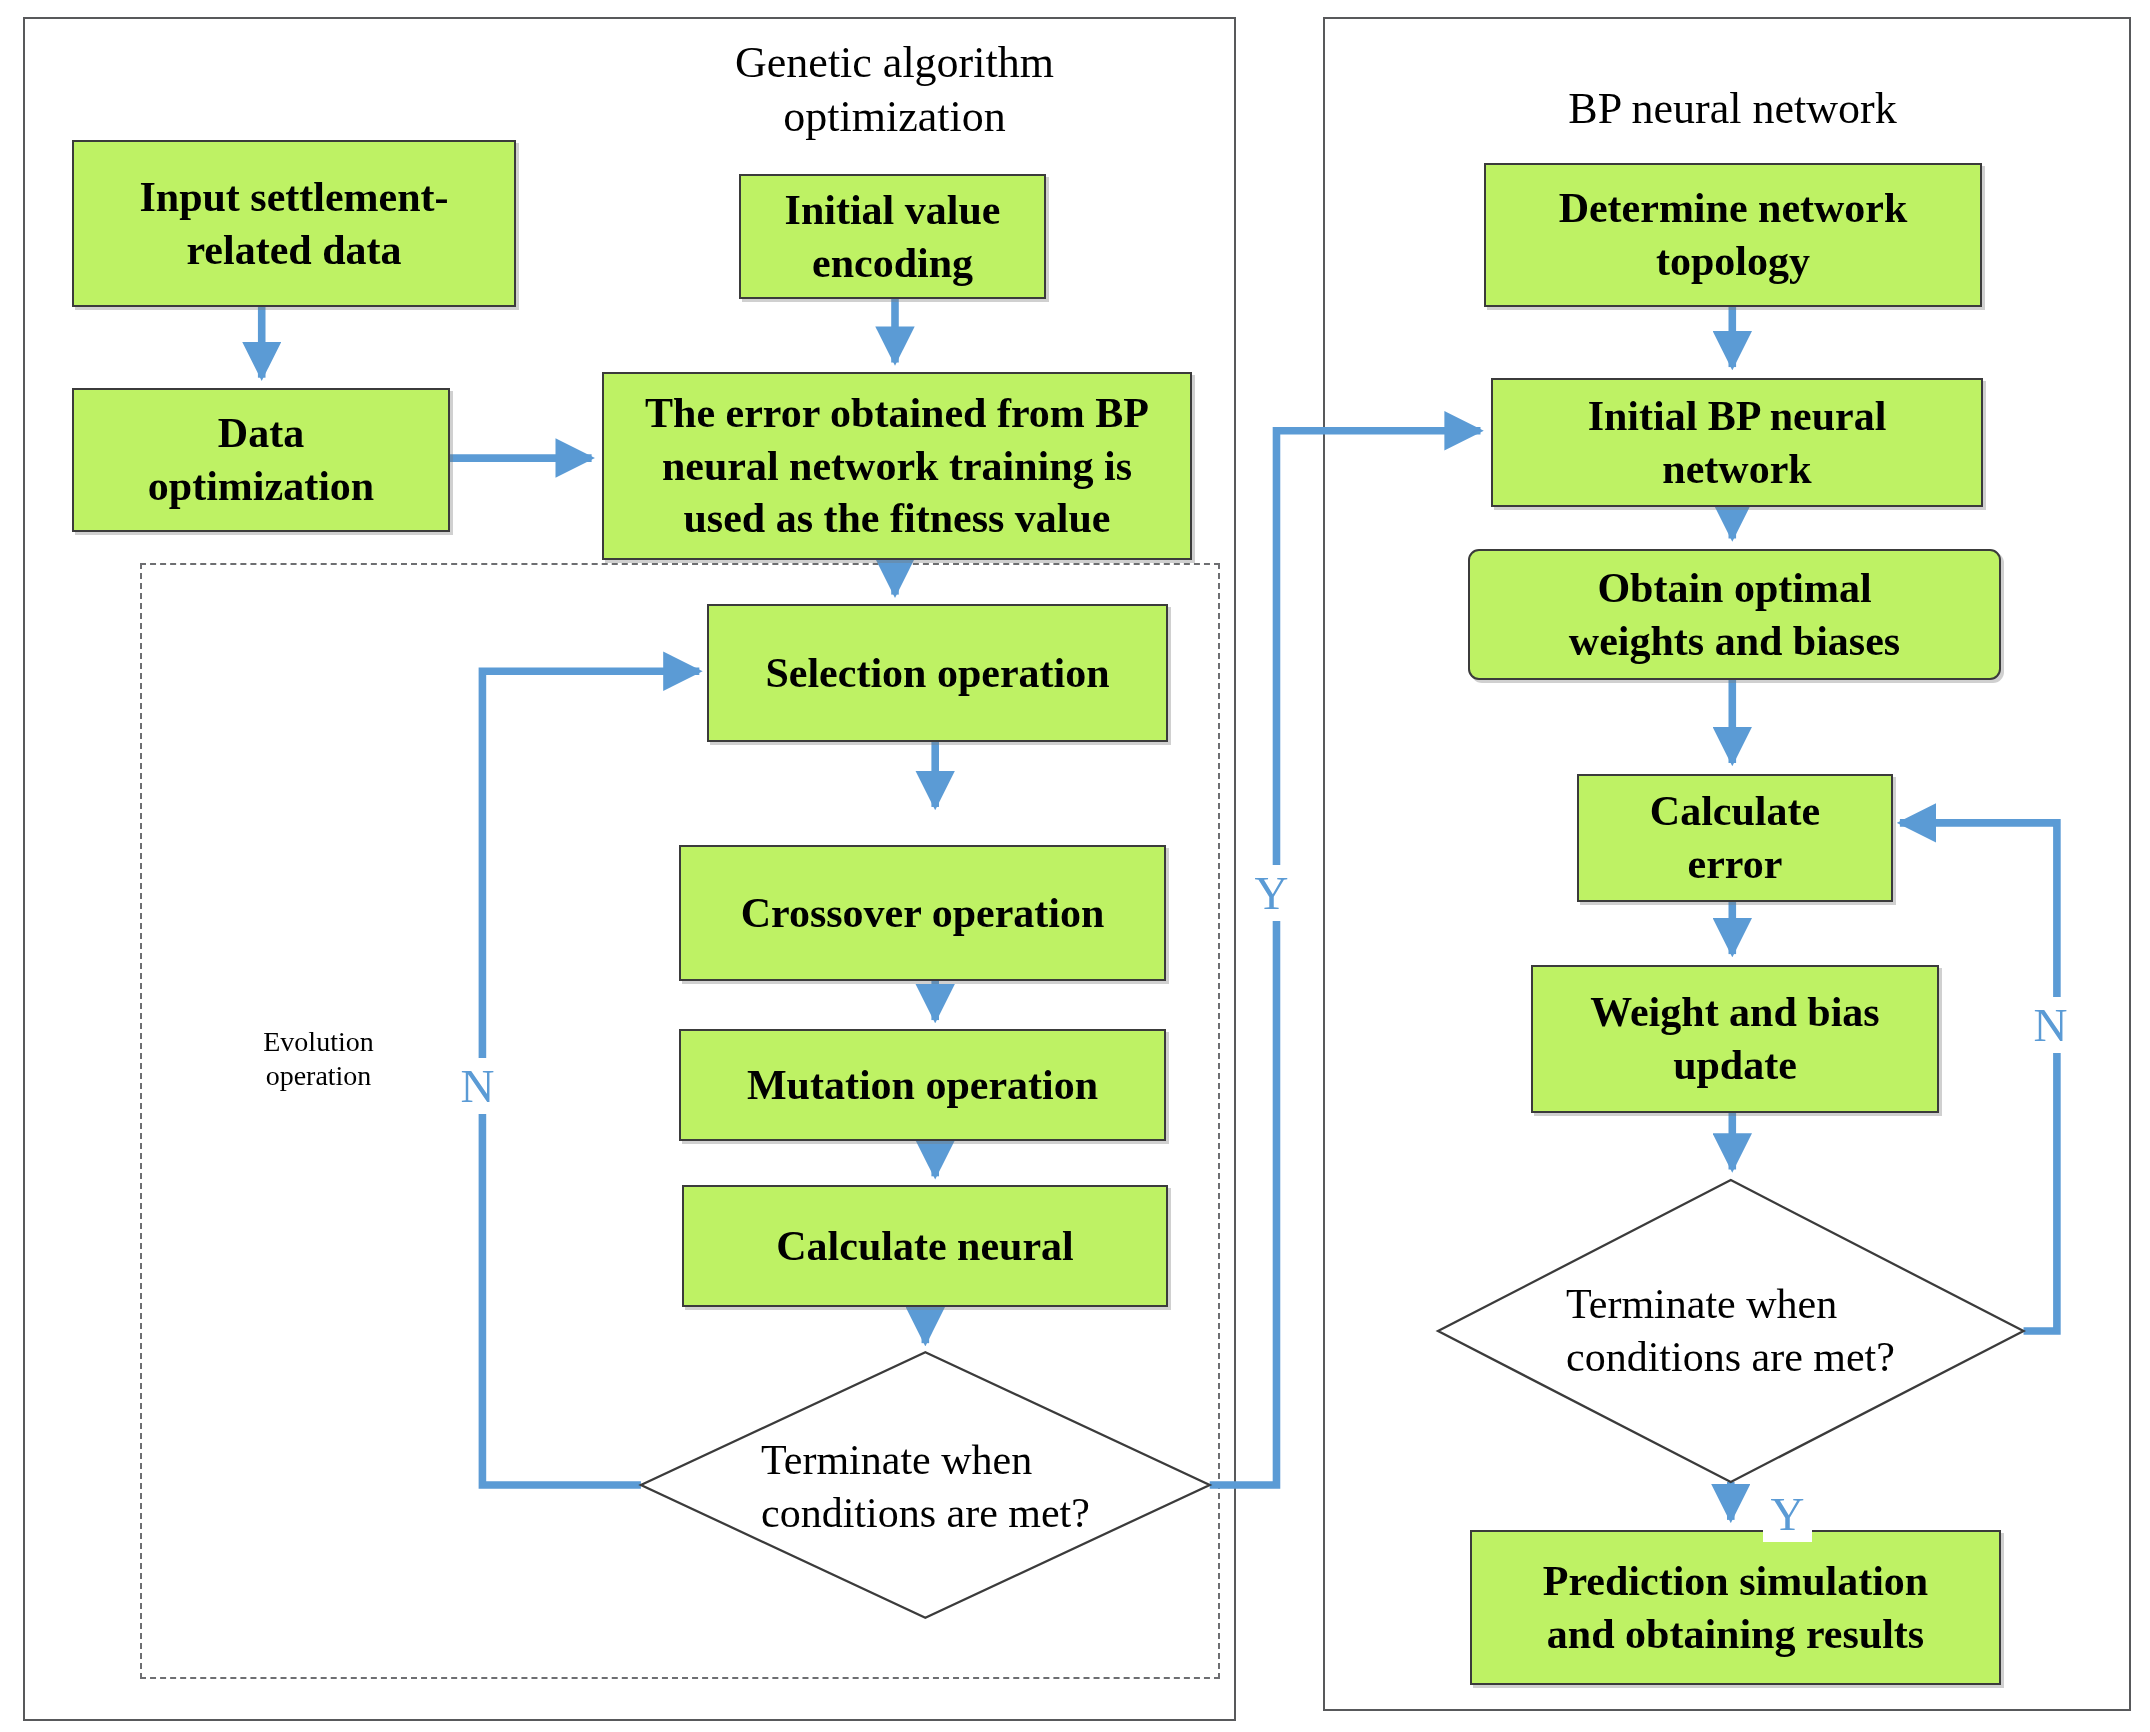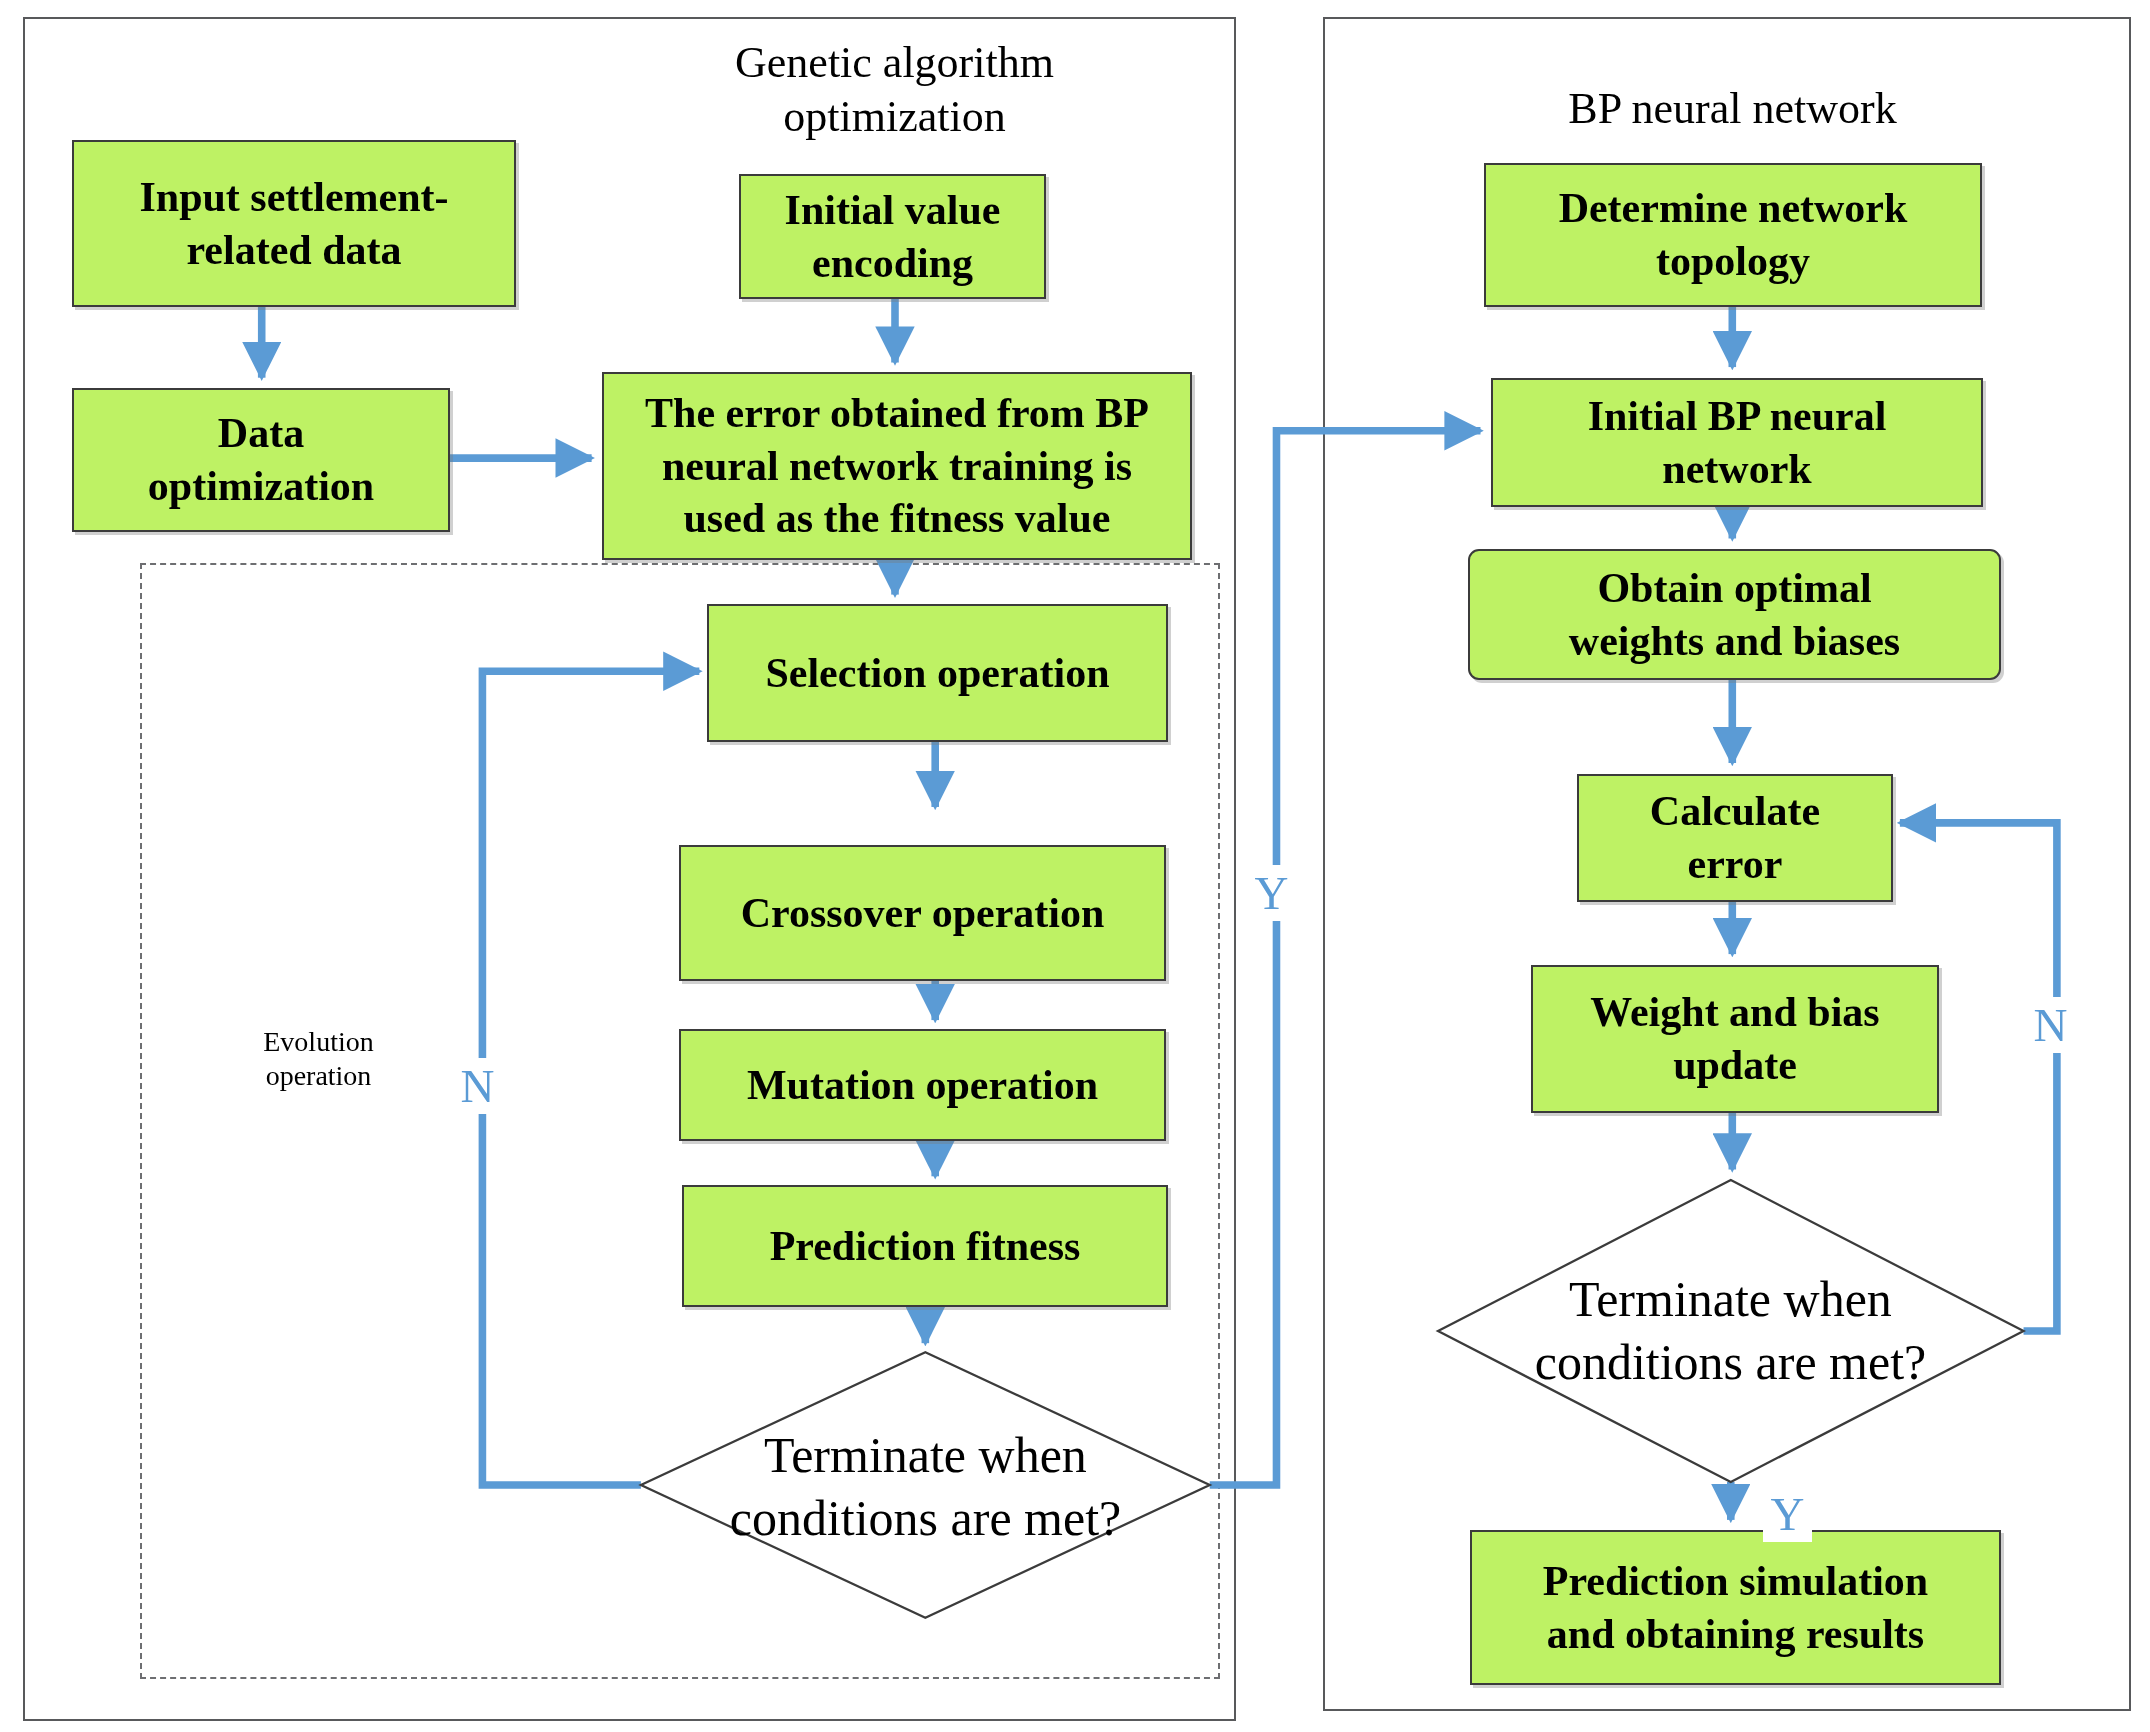--- a/index.html
+++ b/index.html
@@ -36,22 +36,21 @@
     line-height:1.26;
     white-space:pre-line;
     z-index:2;
     font-weight:bold;
   }
   .dlabel{
     position:absolute;
     display:flex;
     align-items:center;
     justify-content:center;
-    text-align:center;
-    font-size:50px;
+    font-size:42px;
     line-height:1.26;
     white-space:pre-line;
     z-index:3;
     background:transparent;
   }
   .title{
     position:absolute;
     text-align:center;
     font-size:44px;
     line-height:1.22;
@@ -122,21 +121,21 @@
   <div class="node" style="left:72px;top:388px;width:374px;height:140px;">Data
 optimization</div>
   <div class="node" style="left:739px;top:174px;width:303px;height:121px;">Initial value
 encoding</div>
   <div class="node" style="left:602px;top:372px;width:586px;height:184px;">The error obtained from BP
 neural network training is
 used as the fitness value</div>
   <div class="node" style="left:707px;top:604px;width:457px;height:134px;">Selection operation</div>
   <div class="node" style="left:679px;top:816px;width:483px;height:132px;margin-top:29px;">Crossover operation</div>
   <div class="node" style="left:679px;top:1029px;width:483px;height:108px;">Mutation operation</div>
-  <div class="node" style="left:682px;top:1185px;width:482px;height:118px;">Prediction fitness</div>
+  <div class="node" style="left:682px;top:1185px;width:482px;height:118px;">Calculate neural</div>
   <div class="dlabel" style="left:660px;top:1411px;width:531px;height:152px;">Terminate when
 conditions are met?</div>
 
   <div class="node" style="left:1484px;top:163px;width:494px;height:140px;">Determine network
 topology</div>
   <div class="node" style="left:1491px;top:378px;width:488px;height:125px;">Initial BP neural
 network</div>
   <div class="node" style="left:1468px;top:549px;width:529px;height:127px;border-radius:11px;">Obtain optimal
 weights and biases</div>
   <div class="node" style="left:1577px;top:774px;width:312px;height:124px;">Calculate

